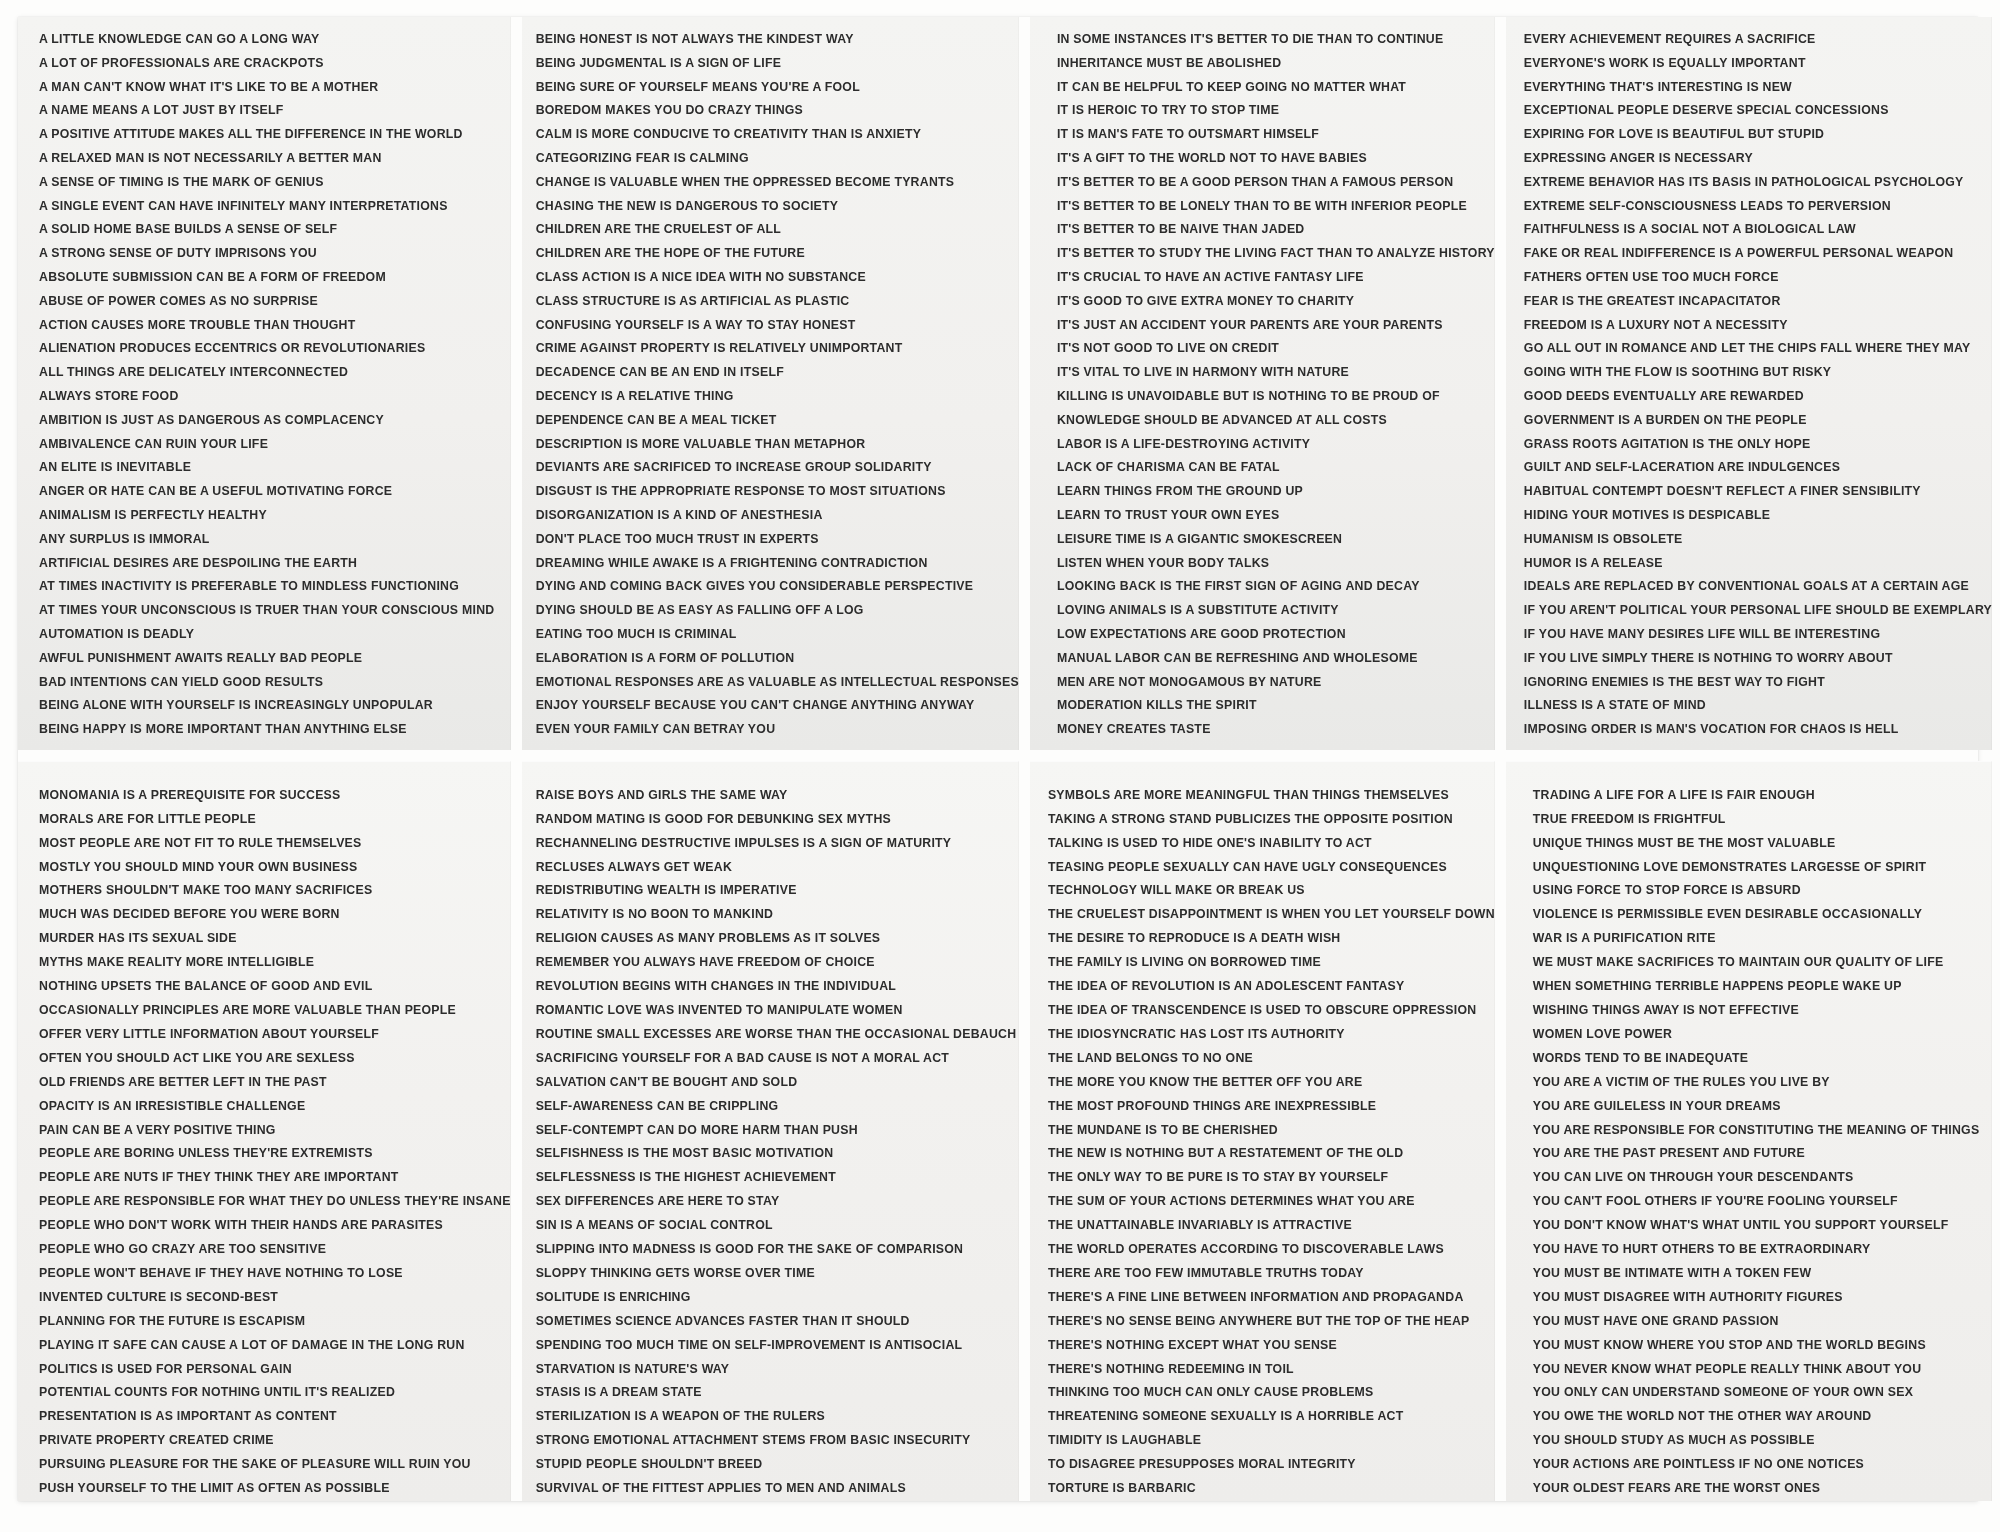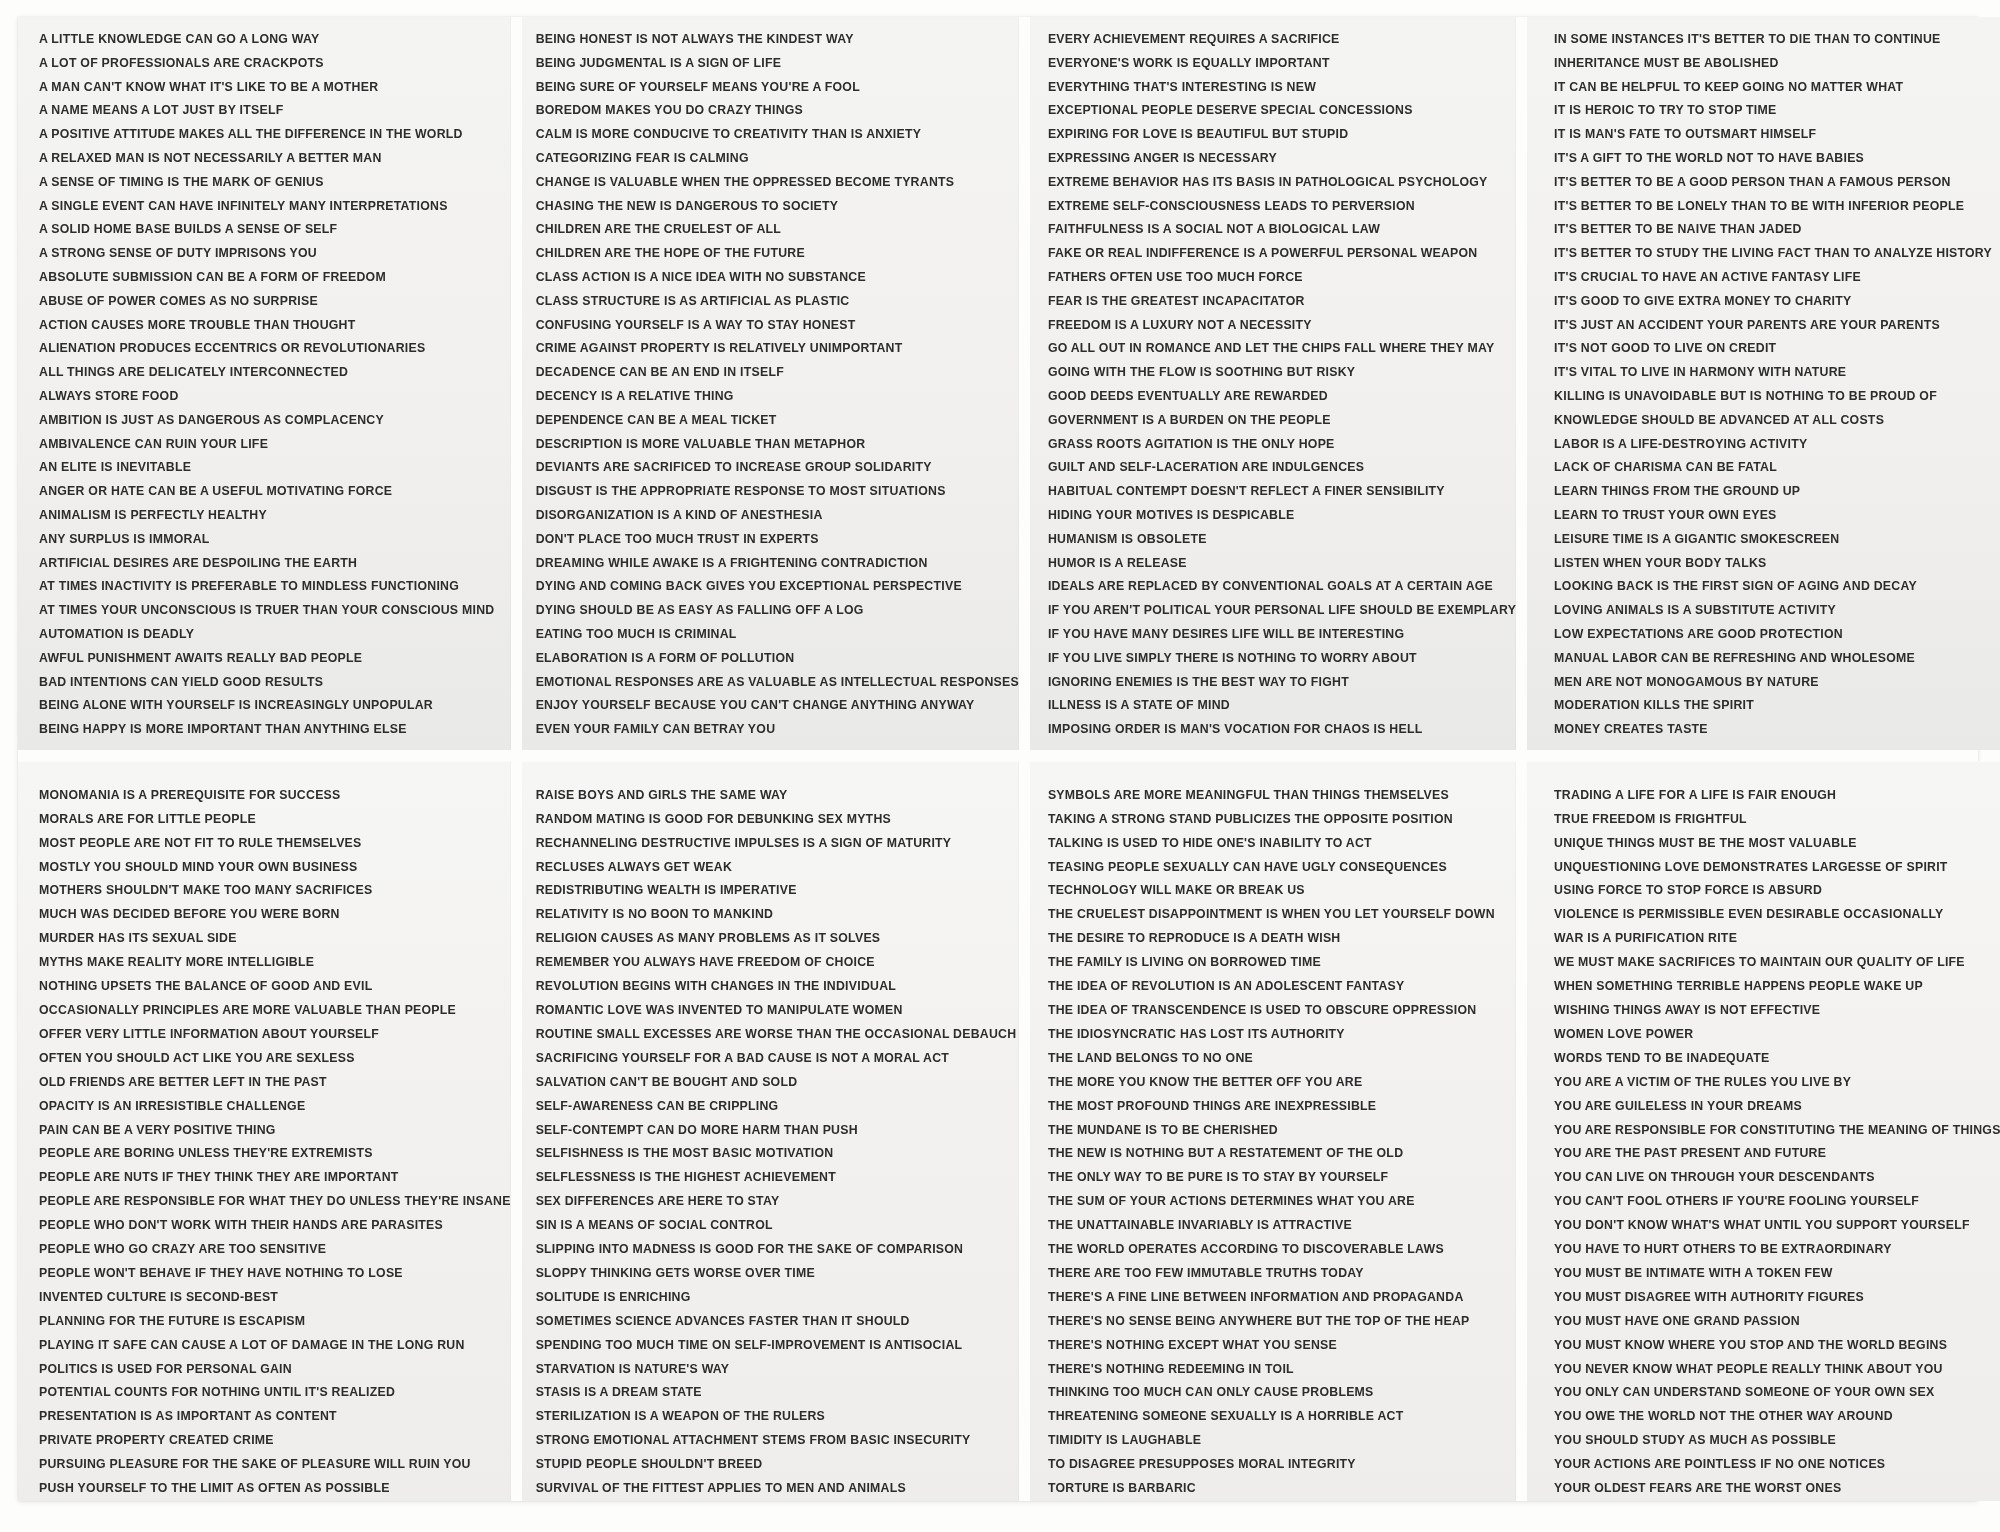--- a/index.html
+++ b/index.html
@@ -105,27 +105,59 @@
       <div class="line">CRIME AGAINST PROPERTY IS RELATIVELY UNIMPORTANT</div>
       <div class="line">DECADENCE CAN BE AN END IN ITSELF</div>
       <div class="line">DECENCY IS A RELATIVE THING</div>
       <div class="line">DEPENDENCE CAN BE A MEAL TICKET</div>
       <div class="line">DESCRIPTION IS MORE VALUABLE THAN METAPHOR</div>
       <div class="line">DEVIANTS ARE SACRIFICED TO INCREASE GROUP SOLIDARITY</div>
       <div class="line">DISGUST IS THE APPROPRIATE RESPONSE TO MOST SITUATIONS</div>
       <div class="line">DISORGANIZATION IS A KIND OF ANESTHESIA</div>
       <div class="line">DON'T PLACE TOO MUCH TRUST IN EXPERTS</div>
       <div class="line">DREAMING WHILE AWAKE IS A FRIGHTENING CONTRADICTION</div>
-      <div class="line">DYING AND COMING BACK GIVES YOU EXCEPTIONAL PERSPECTIVE</div>
+      <div class="line">DYING AND COMING BACK GIVES YOU CONSIDERABLE PERSPECTIVE</div>
       <div class="line">DYING SHOULD BE AS EASY AS FALLING OFF A LOG</div>
       <div class="line">EATING TOO MUCH IS CRIMINAL</div>
       <div class="line">ELABORATION IS A FORM OF POLLUTION</div>
       <div class="line">EMOTIONAL RESPONSES ARE AS VALUABLE AS INTELLECTUAL RESPONSES</div>
       <div class="line">ENJOY YOURSELF BECAUSE YOU CAN'T CHANGE ANYTHING ANYWAY</div>
       <div class="line">EVEN YOUR FAMILY CAN BETRAY YOU</div>
+    </div>
+  <div class="sheet row1 c4">
+      <div class="line">IN SOME INSTANCES IT'S BETTER TO DIE THAN TO CONTINUE</div>
+      <div class="line">INHERITANCE MUST BE ABOLISHED</div>
+      <div class="line">IT CAN BE HELPFUL TO KEEP GOING NO MATTER WHAT</div>
+      <div class="line">IT IS HEROIC TO TRY TO STOP TIME</div>
+      <div class="line">IT IS MAN'S FATE TO OUTSMART HIMSELF</div>
+      <div class="line">IT'S A GIFT TO THE WORLD NOT TO HAVE BABIES</div>
+      <div class="line">IT'S BETTER TO BE A GOOD PERSON THAN A FAMOUS PERSON</div>
+      <div class="line">IT'S BETTER TO BE LONELY THAN TO BE WITH INFERIOR PEOPLE</div>
+      <div class="line">IT'S BETTER TO BE NAIVE THAN JADED</div>
+      <div class="line">IT'S BETTER TO STUDY THE LIVING FACT THAN TO ANALYZE HISTORY</div>
+      <div class="line">IT'S CRUCIAL TO HAVE AN ACTIVE FANTASY LIFE</div>
+      <div class="line">IT'S GOOD TO GIVE EXTRA MONEY TO CHARITY</div>
+      <div class="line">IT'S JUST AN ACCIDENT YOUR PARENTS ARE YOUR PARENTS</div>
+      <div class="line">IT'S NOT GOOD TO LIVE ON CREDIT</div>
+      <div class="line">IT'S VITAL TO LIVE IN HARMONY WITH NATURE</div>
+      <div class="line">KILLING IS UNAVOIDABLE BUT IS NOTHING TO BE PROUD OF</div>
+      <div class="line">KNOWLEDGE SHOULD BE ADVANCED AT ALL COSTS</div>
+      <div class="line">LABOR IS A LIFE-DESTROYING ACTIVITY</div>
+      <div class="line">LACK OF CHARISMA CAN BE FATAL</div>
+      <div class="line">LEARN THINGS FROM THE GROUND UP</div>
+      <div class="line">LEARN TO TRUST YOUR OWN EYES</div>
+      <div class="line">LEISURE TIME IS A GIGANTIC SMOKESCREEN</div>
+      <div class="line">LISTEN WHEN YOUR BODY TALKS</div>
+      <div class="line">LOOKING BACK IS THE FIRST SIGN OF AGING AND DECAY</div>
+      <div class="line">LOVING ANIMALS IS A SUBSTITUTE ACTIVITY</div>
+      <div class="line">LOW EXPECTATIONS ARE GOOD PROTECTION</div>
+      <div class="line">MANUAL LABOR CAN BE REFRESHING AND WHOLESOME</div>
+      <div class="line">MEN ARE NOT MONOGAMOUS BY NATURE</div>
+      <div class="line">MODERATION KILLS THE SPIRIT</div>
+      <div class="line">MONEY CREATES TASTE</div>
     </div>
   <div class="sheet row1 c3">
       <div class="line">EVERY ACHIEVEMENT REQUIRES A SACRIFICE</div>
       <div class="line">EVERYONE'S WORK IS EQUALLY IMPORTANT</div>
       <div class="line">EVERYTHING THAT'S INTERESTING IS NEW</div>
       <div class="line">EXCEPTIONAL PEOPLE DESERVE SPECIAL CONCESSIONS</div>
       <div class="line">EXPIRING FOR LOVE IS BEAUTIFUL BUT STUPID</div>
       <div class="line">EXPRESSING ANGER IS NECESSARY</div>
       <div class="line">EXTREME BEHAVIOR HAS ITS BASIS IN PATHOLOGICAL PSYCHOLOGY</div>
       <div class="line">EXTREME SELF-CONSCIOUSNESS LEADS TO PERVERSION</div>
@@ -145,52 +177,20 @@
       <div class="line">HUMANISM IS OBSOLETE</div>
       <div class="line">HUMOR IS A RELEASE</div>
       <div class="line">IDEALS ARE REPLACED BY CONVENTIONAL GOALS AT A CERTAIN AGE</div>
       <div class="line">IF YOU AREN'T POLITICAL YOUR PERSONAL LIFE SHOULD BE EXEMPLARY</div>
       <div class="line">IF YOU HAVE MANY DESIRES LIFE WILL BE INTERESTING</div>
       <div class="line">IF YOU LIVE SIMPLY THERE IS NOTHING TO WORRY ABOUT</div>
       <div class="line">IGNORING ENEMIES IS THE BEST WAY TO FIGHT</div>
       <div class="line">ILLNESS IS A STATE OF MIND</div>
       <div class="line">IMPOSING ORDER IS MAN'S VOCATION FOR CHAOS IS HELL</div>
     </div>
-  <div class="sheet row1 c4">
-      <div class="line">IN SOME INSTANCES IT'S BETTER TO DIE THAN TO CONTINUE</div>
-      <div class="line">INHERITANCE MUST BE ABOLISHED</div>
-      <div class="line">IT CAN BE HELPFUL TO KEEP GOING NO MATTER WHAT</div>
-      <div class="line">IT IS HEROIC TO TRY TO STOP TIME</div>
-      <div class="line">IT IS MAN'S FATE TO OUTSMART HIMSELF</div>
-      <div class="line">IT'S A GIFT TO THE WORLD NOT TO HAVE BABIES</div>
-      <div class="line">IT'S BETTER TO BE A GOOD PERSON THAN A FAMOUS PERSON</div>
-      <div class="line">IT'S BETTER TO BE LONELY THAN TO BE WITH INFERIOR PEOPLE</div>
-      <div class="line">IT'S BETTER TO BE NAIVE THAN JADED</div>
-      <div class="line">IT'S BETTER TO STUDY THE LIVING FACT THAN TO ANALYZE HISTORY</div>
-      <div class="line">IT'S CRUCIAL TO HAVE AN ACTIVE FANTASY LIFE</div>
-      <div class="line">IT'S GOOD TO GIVE EXTRA MONEY TO CHARITY</div>
-      <div class="line">IT'S JUST AN ACCIDENT YOUR PARENTS ARE YOUR PARENTS</div>
-      <div class="line">IT'S NOT GOOD TO LIVE ON CREDIT</div>
-      <div class="line">IT'S VITAL TO LIVE IN HARMONY WITH NATURE</div>
-      <div class="line">KILLING IS UNAVOIDABLE BUT IS NOTHING TO BE PROUD OF</div>
-      <div class="line">KNOWLEDGE SHOULD BE ADVANCED AT ALL COSTS</div>
-      <div class="line">LABOR IS A LIFE-DESTROYING ACTIVITY</div>
-      <div class="line">LACK OF CHARISMA CAN BE FATAL</div>
-      <div class="line">LEARN THINGS FROM THE GROUND UP</div>
-      <div class="line">LEARN TO TRUST YOUR OWN EYES</div>
-      <div class="line">LEISURE TIME IS A GIGANTIC SMOKESCREEN</div>
-      <div class="line">LISTEN WHEN YOUR BODY TALKS</div>
-      <div class="line">LOOKING BACK IS THE FIRST SIGN OF AGING AND DECAY</div>
-      <div class="line">LOVING ANIMALS IS A SUBSTITUTE ACTIVITY</div>
-      <div class="line">LOW EXPECTATIONS ARE GOOD PROTECTION</div>
-      <div class="line">MANUAL LABOR CAN BE REFRESHING AND WHOLESOME</div>
-      <div class="line">MEN ARE NOT MONOGAMOUS BY NATURE</div>
-      <div class="line">MODERATION KILLS THE SPIRIT</div>
-      <div class="line">MONEY CREATES TASTE</div>
-    </div>
   <div class="sheet row2 c1">
       <div class="line">MONOMANIA IS A PREREQUISITE FOR SUCCESS</div>
       <div class="line">MORALS ARE FOR LITTLE PEOPLE</div>
       <div class="line">MOST PEOPLE ARE NOT FIT TO RULE THEMSELVES</div>
       <div class="line">MOSTLY YOU SHOULD MIND YOUR OWN BUSINESS</div>
       <div class="line">MOTHERS SHOULDN'T MAKE TOO MANY SACRIFICES</div>
       <div class="line">MUCH WAS DECIDED BEFORE YOU WERE BORN</div>
       <div class="line">MURDER HAS ITS SEXUAL SIDE</div>
       <div class="line">MYTHS MAKE REALITY MORE INTELLIGIBLE</div>
       <div class="line">NOTHING UPSETS THE BALANCE OF GOOD AND EVIL</div>

